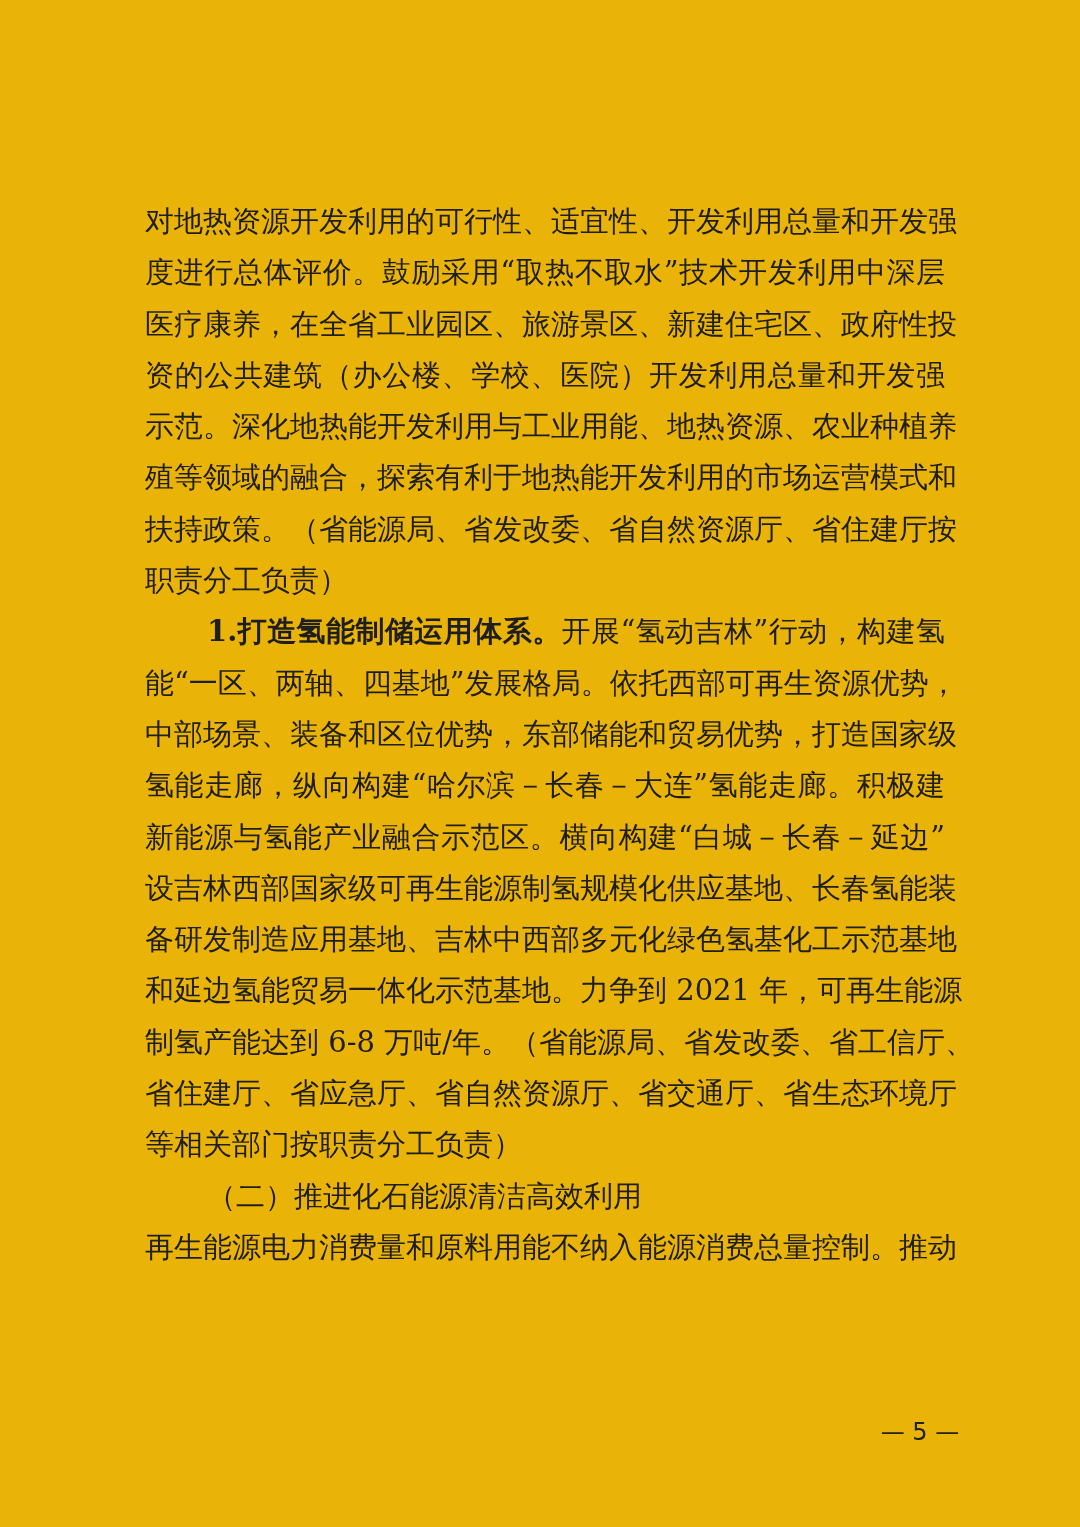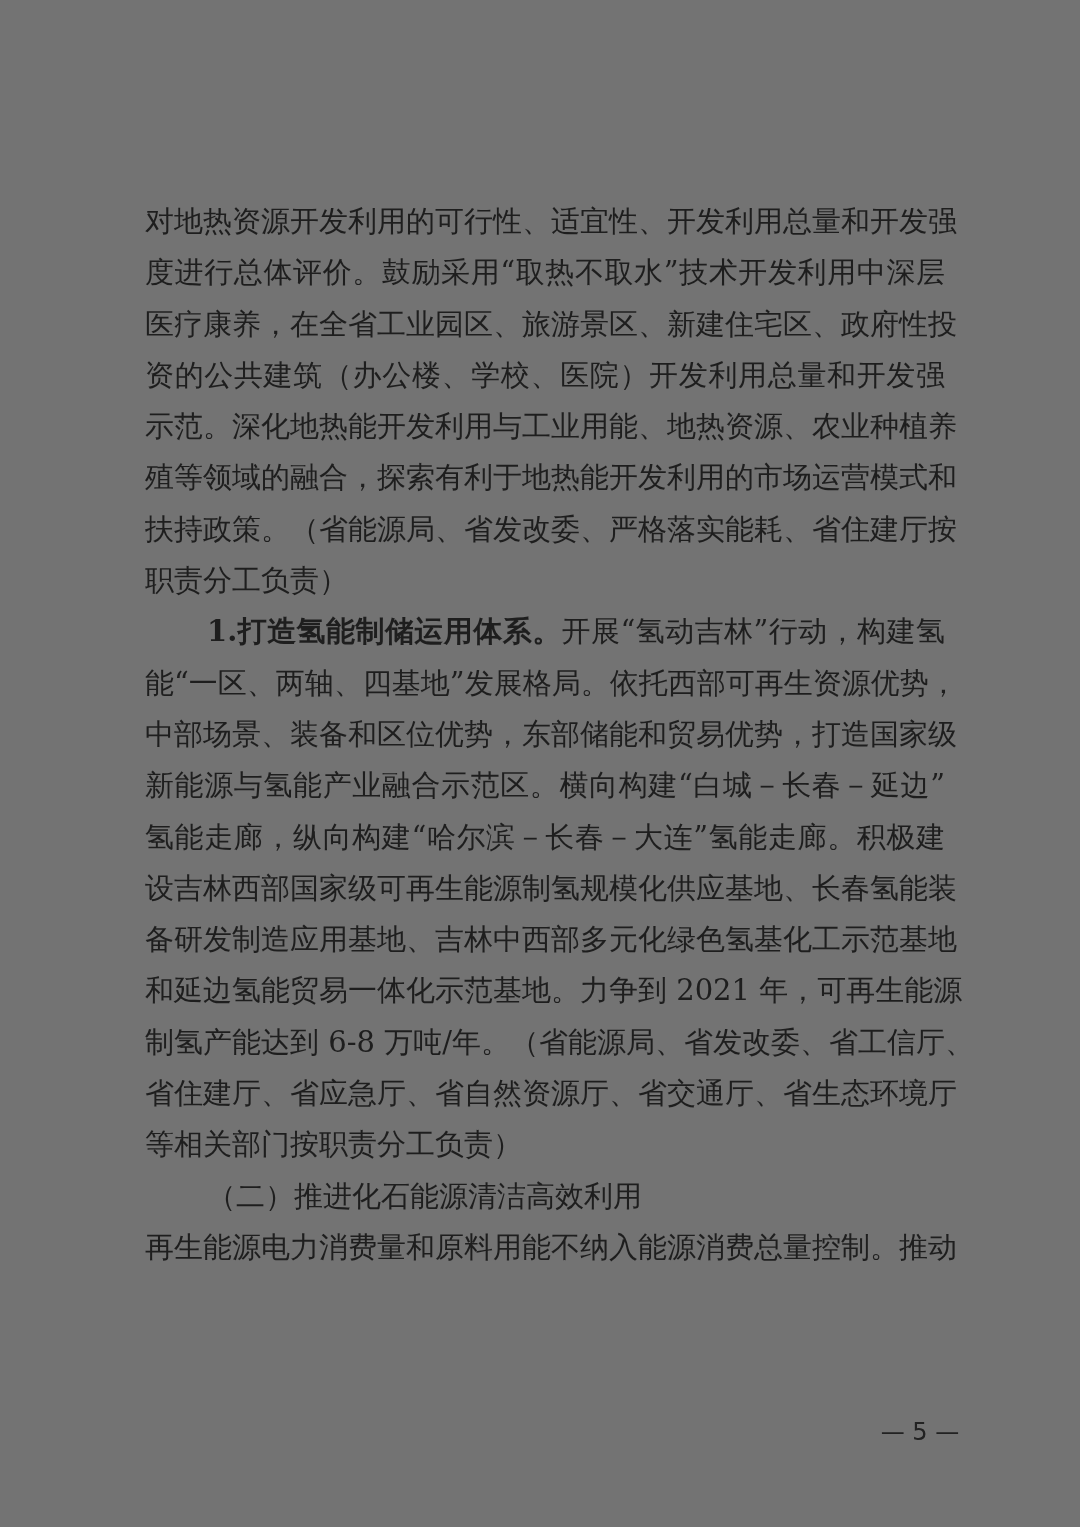--- a/index.html
+++ b/index.html
@@ -13,21 +13,21 @@
     position: relative;
     overflow: hidden;
     font-family: "DejaVu Serif", "Liberation Serif", serif;
     color: #1e1e1e;
   }
   .page {
     position: absolute;
     left: 0; top: 0;
     width: 1080px;
     height: 1527px;
-    background: #737373;
+    background: #eab308;
   }
   .body-text {
     position: absolute;
     left: 145px;
     top: 196px;
     width: 800px;
   }
   .line {
     display: block;
     height: 51.3px;
@@ -70,30 +70,30 @@
 <div class="page">
   <div class="body-text">
 
     <div>
       <span class="line">对地热资源开发利用的可行性、适宜性、开发利用总量和开发强</span>
       <span class="line">度进行总体评价。鼓励采用“取热不取水”技术开发利用中深层</span>
       <span class="line">医疗康养，在全省工业园区、旅游景区、新建住宅区、政府性投</span>
       <span class="line">资的公共建筑（办公楼、学校、医院）开发利用总量和开发强</span>
       <span class="line">示范。深化地热能开发利用与工业用能、地热资源、农业种植养</span>
       <span class="line">殖等领域的融合，探索有利于地热能开发利用的市场运营模式和</span>
-      <span class="line">扶持政策。（省能源局、省发改委、严格落实能耗、省住建厅按</span>
+      <span class="line">扶持政策。（省能源局、省发改委、省自然资源厅、省住建厅按</span>
       <span class="line last">职责分工负责）</span>
     </div>
 
     <div>
       <span class="line indent"><span class="bold">1.打造氢能制储运用体系。</span><span>开展“氢动吉林”行动，构建氢</span></span>
       <span class="line">能“一区、两轴、四基地”发展格局。依托西部可再生资源优势，</span>
       <span class="line">中部场景、装备和区位优势，东部储能和贸易优势，打造国家级</span>
+      <span class="line">氢能走廊，纵向构建“哈尔滨－长春－大连”氢能走廊。积极建</span>
       <span class="line">新能源与氢能产业融合示范区。横向构建“白城－长春－延边”</span>
-      <span class="line">氢能走廊，纵向构建“哈尔滨－长春－大连”氢能走廊。积极建</span>
       <span class="line">设吉林西部国家级可再生能源制氢规模化供应基地、长春氢能装</span>
       <span class="line">备研发制造应用基地、吉林中西部多元化绿色氢基化工示范基地</span>
       <span class="line">和延边氢能贸易一体化示范基地。力争到 2021 年，可再生能源</span>
       <span class="line">制氢产能达到 6-8 万吨/年。（省能源局、省发改委、省工信厅、</span>
       <span class="line">省住建厅、省应急厅、省自然资源厅、省交通厅、省生态环境厅</span>
       <span class="line last">等相关部门按职责分工负责）</span>
     </div>
 
     <div>
       <span class="line subheading">（二）推进化石能源清洁高效利用</span>

